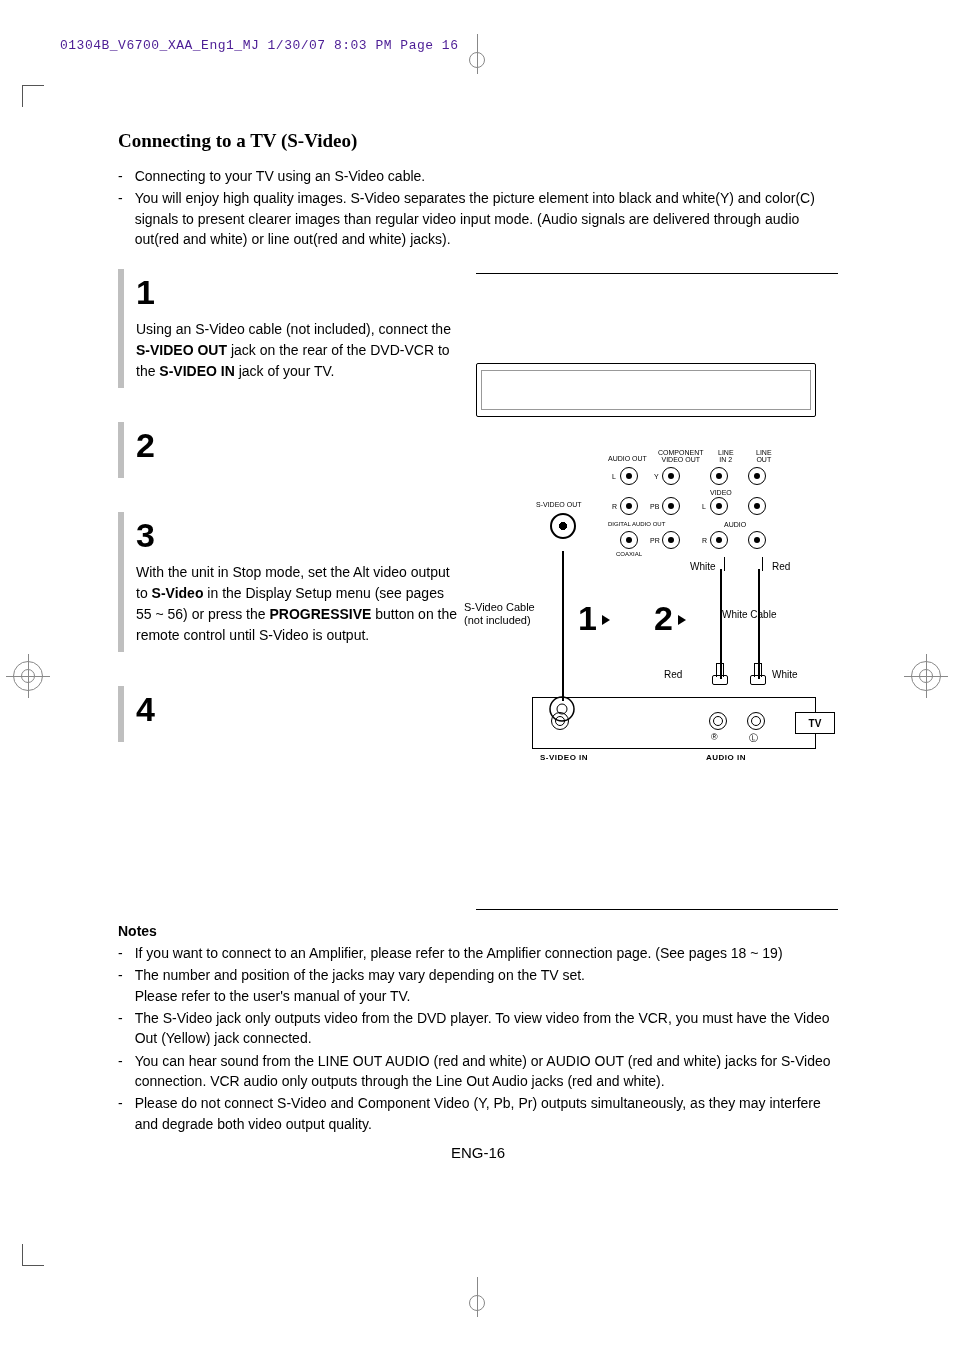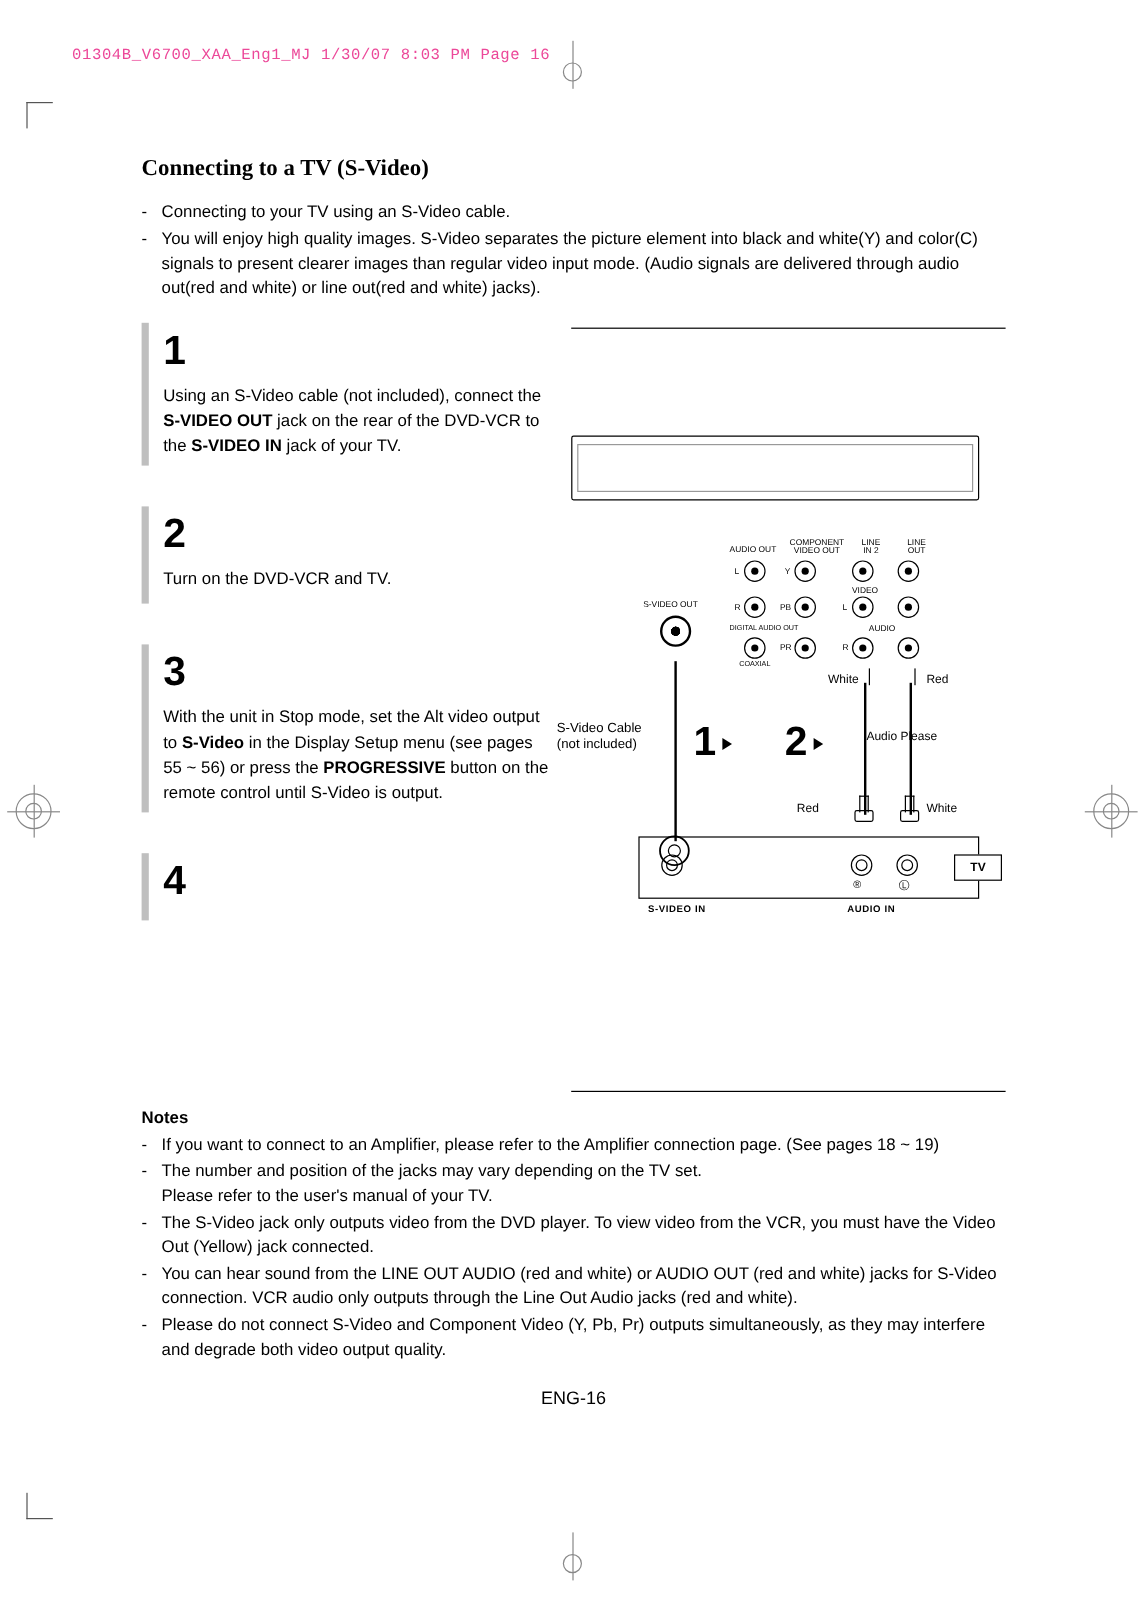--- a/index.html
+++ b/index.html
@@ -12,21 +12,21 @@
     position: relative;
     font-size: 14px;
   }
   .crop-tl, .crop-tr, .crop-bl, .crop-br {
     position: absolute; width: 22px; height: 22px;
   }
   .crop-tl { top: 85px; left: 22px; border-left: 1px solid #555; border-top: 1px solid #555; }
   .crop-bl { bottom: 85px; left: 22px; border-left: 1px solid #555; border-bottom: 1px solid #555; }
   .header-line {
     position: absolute; top: 38px; left: 60px;
-    font-family: "Courier New", monospace; font-size: 13px; color: #ec4899;
+    font-family: "Courier New", monospace; font-size: 13px; color: #4c1d95;
     letter-spacing: 0.5px;
   }
   .reg-top, .reg-bottom {
     position: absolute; left: 50%; transform: translateX(-50%);
     width: 28px; height: 40px;
   }
   .reg-top { top: 34px; }
   .reg-bottom { bottom: 34px; }
   .reg-top::before, .reg-bottom::before {
     content:""; position:absolute; left:50%; top:0; width:1px; height:40px; background:#888;
@@ -142,21 +142,21 @@
   }
   .plug { position:absolute; width:18px; height:18px; border:1.5px solid #000; border-radius:50%; }
   .plug::after{content:"";position:absolute;left:50%;top:50%;width:8px;height:8px;border:1px solid #000;border-radius:50%;transform:translate(-50%,-50%);}
   .plug-top { position:absolute; width:16px; height:22px; }
   .plug-top .barrel{position:absolute;left:4px;top:0;width:8px;height:14px;border:1.5px solid #000;border-bottom:none;}
   .plug-top .ring{position:absolute;left:0;top:12px;width:16px;height:10px;border:1.5px solid #000;border-radius:2px;}
   .small-lbl { position:absolute; font-size:10px; }
   .tiny-lbl { position:absolute; font-size:8px; font-weight:bold; letter-spacing:0.5px;}
 
   .notes-head { font-weight: bold; margin: 14px 0 4px 0; }
-  .page-num { text-align:center; font-size:15px; margin-top:23px; }
+  .page-num { text-align:center; font-size:15px; margin-top:10px; }
 </style>
 </head>
 <body>
 
 <div class="crop-tl"></div>
 <div class="crop-bl"></div>
 <div class="reg-top"></div>
 <div class="reg-bottom"></div>
 <div class="reg-side left">
   <div class="circ-o"></div>
@@ -193,21 +193,20 @@
     <div class="steps-col">
 
       <div class="step">
         <div class="step-num">1</div>
         <div class="step-body">Using an S-Video cable (not included), connect the <b>S-VIDEO OUT</b> jack on the rear of the DVD-VCR to the <b>S-VIDEO IN</b> jack of your TV.</div>
       </div>
 
       <div class="step">
         <div class="step-num">2</div>
         <div class="step-body">
-          <p>Turn on the DVD-VCR and TV.</p>
         </div>
       </div>
 
       <div class="step">
         <div class="step-num">3</div>
         <div class="step-body">With the unit in Stop mode, set the Alt video output to <b>S-Video</b> in the Display Setup menu (see pages 55 ~ 56) or press the <b>PROGRESSIVE</b> button on the remote control until S-Video is output.</div>
       </div>
 
       <div class="step">
         <div class="step-num">4</div>
@@ -273,21 +272,21 @@
 
       <div class="cable" style="left:244px;top:300px;height:110px;"></div>
       <div class="cable" style="left:282px;top:300px;height:110px;"></div>
 
       <div class="cable-note" style="left:-12px;top:332px;white-space:pre;">S-Video Cable
 (not included)</div>
       <span class="big-num" style="left:102px;top:330px;">1</span>
       <span class="tri" style="left:126px;top:346px;"></span>
       <span class="big-num" style="left:178px;top:330px;">2</span>
       <span class="tri" style="left:202px;top:346px;"></span>
-      <span class="small-lbl" style="left:246px;top:340px;">Audio Please</span>
+      <span class="small-lbl" style="left:246px;top:340px;">White Cable</span>
 
       <span class="small-lbl" style="left:188px;top:400px;">Red</span>
       <div class="plug-top" style="left:236px;top:394px;">
           <div class="barrel"></div>
           <div class="ring"></div>
         </div>
       <div class="plug-top" style="left:274px;top:394px;">
           <div class="barrel"></div>
           <div class="ring"></div>
         </div>

